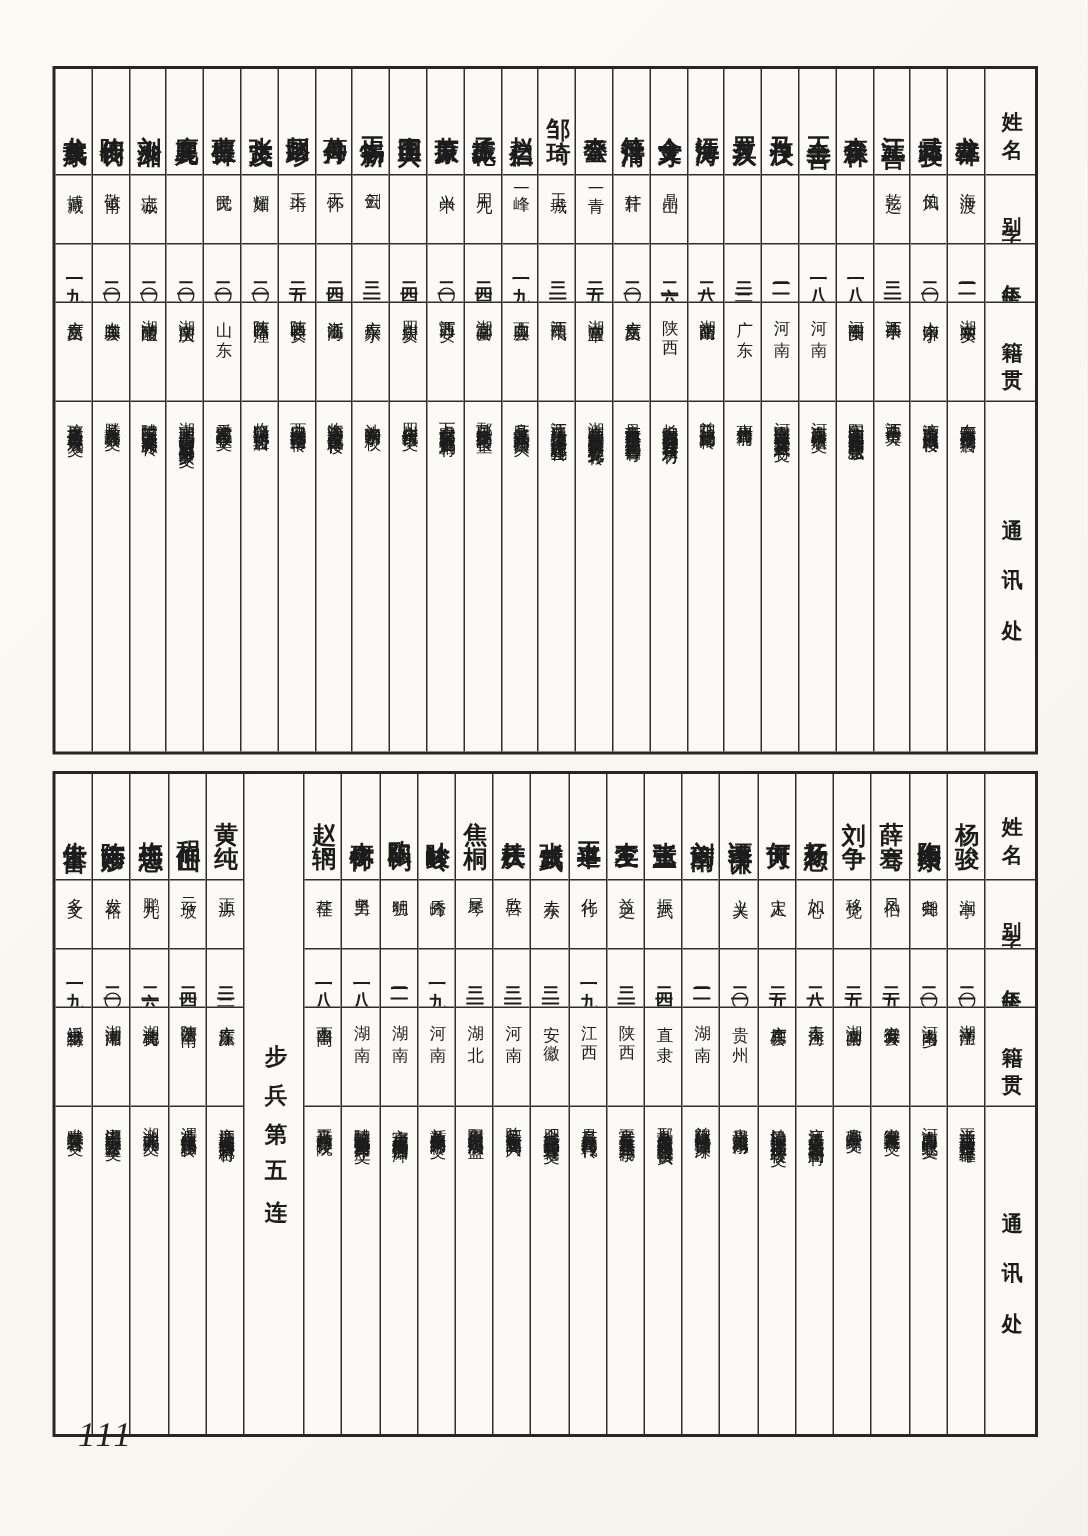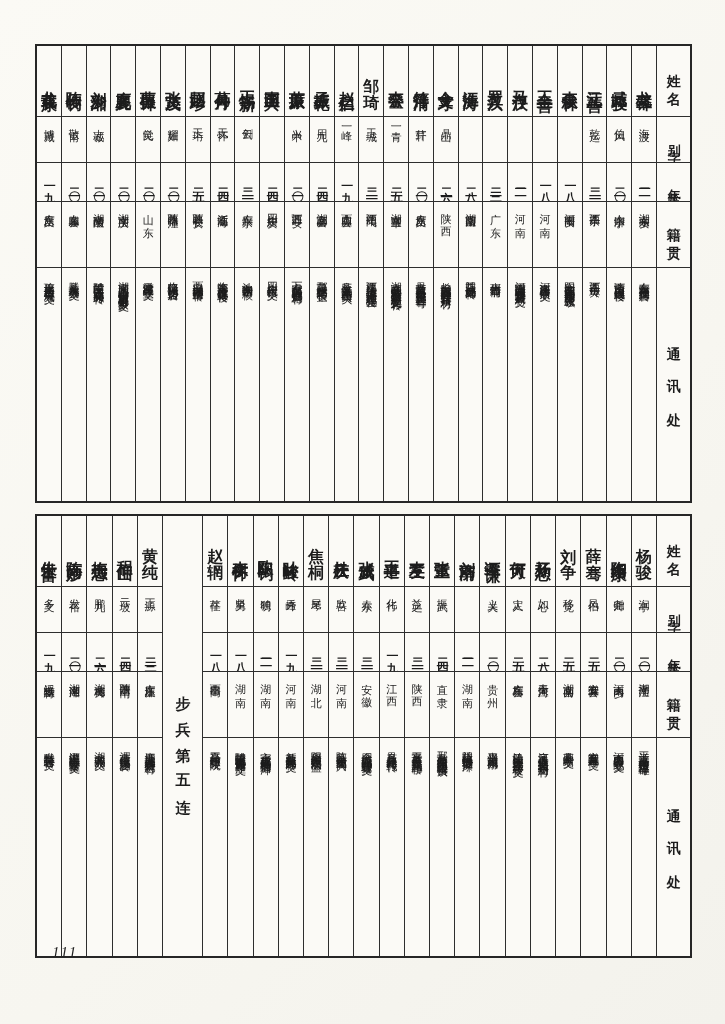--- a/index.html
+++ b/index.html
@@ -62,21 +62,21 @@
   .hl-zi{font-size:13px;letter-spacing:6px;}
   .hl-age{font-size:13px;letter-spacing:3px;}
   .hl-native{font-size:14px;letter-spacing:18px;}
   .hl-addr{font-size:14px;letter-spacing:34px;}
   .unit-label{
     font-size:15px;font-weight:600;letter-spacing:26px;
     padding-top:26px;
   }
   .page-number{
     position:absolute;left:52px;top:944px;
-    font-style:italic;font-size:15px;letter-spacing:2px;color:#222;
+    font-style:italic;font-size:23px;letter-spacing:2px;color:#222;
     font-family:"Liberation Serif", serif;
   }
 </style>
 </head>
 <body>
 
 <div class="sheet">
   <div class="tables">
     <div class="rtable top">
         <div class="col header">

